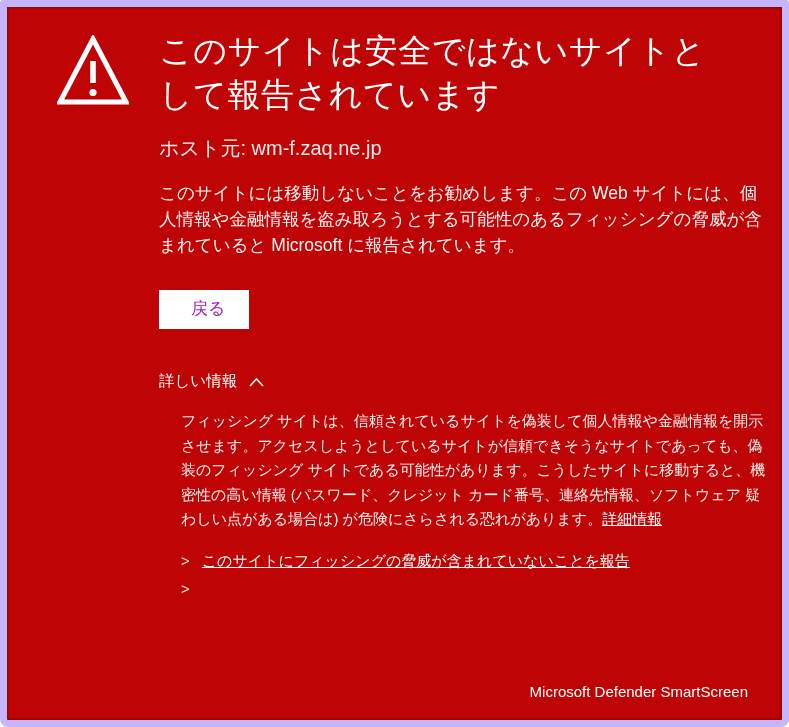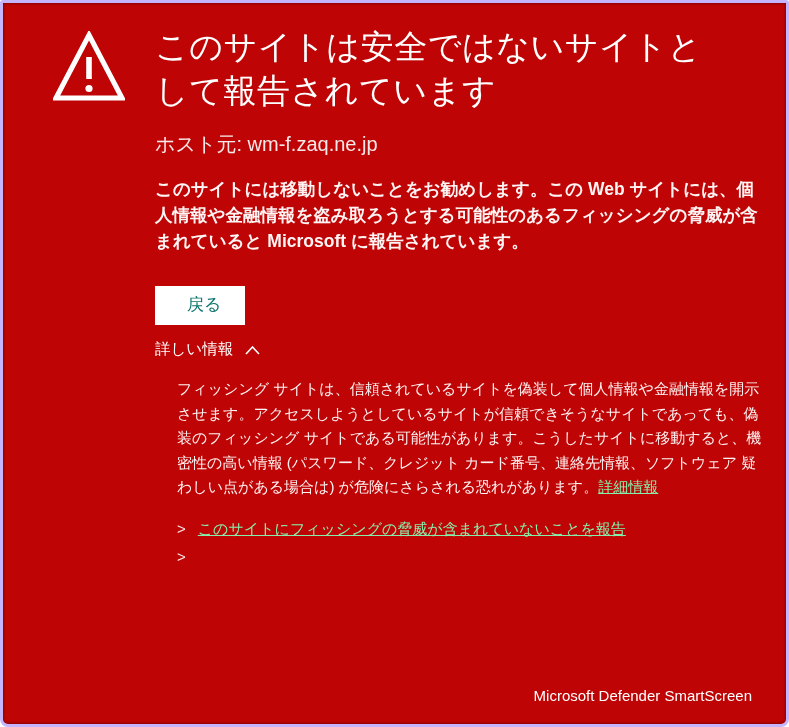--- a/index.html
+++ b/index.html
@@ -10,21 +10,21 @@
     height: 727px;
     font-family: "Liberation Sans", "DejaVu Sans", sans-serif;
   }
 
   .page {
     position: relative;
     width: 789px;
     height: 727px;
     background: #BE0404;
     color: #FFFFFF;
-    border: 3px solid #c4b5fd;
+    border: 7px solid #c4b5fd;
     border-radius: 3px 3px 8px 8px;
     box-shadow: inset 0 0 3px 0 rgba(0,0,0,0.55);
     overflow: hidden;
   }
 
   .warning-icon {
     position: absolute;
     left: 50px;
     top: 28px;
     width: 72px;
@@ -53,38 +53,37 @@
     line-height: 28px;
     color: #F6E8E8;
   }
 
   .description {
     margin-top: 18px;
     font-size: 17.5px;
     line-height: 26px;
     max-width: 604px;
     color: #FFF4F4;
-    font-weight: bold;
   }
 
   .back-button {
     display: inline-block;
     margin-top: 32px;
     min-width: 80px;
     padding: 7px 24px 9px 32px;
     background: #FFFFFF;
-    color: #0f766e;
+    color: #a21caf;
     border: none;
     font-size: 17px;
     font-family: inherit;
     cursor: pointer;
   }
 
   .more-info-toggle {
-    margin-top: 14px;
+    margin-top: 42px;
     font-size: 15.5px;
     color: #FFFFFF;
     cursor: pointer;
     display: flex;
     align-items: center;
     gap: 12px;
     width: fit-content;
   }
 
   .chevron-up { display: inline-block; }
@@ -97,21 +96,21 @@
   .details p {
     font-size: 15px;
     line-height: 24.4px;
     color: #FFF2F2;
   }
 
   .details .para1 { margin-top: 17px; }
   .details .para2 { margin-top: 13px; }
 
   .details a, .action-link {
-    color: #86efac;
+    color: #ffffff;
     text-decoration: underline;
     cursor: pointer;
   }
 
   .action-links {
     margin-top: 18px;
     font-size: 15px;
     line-height: 24px;
   }
 

